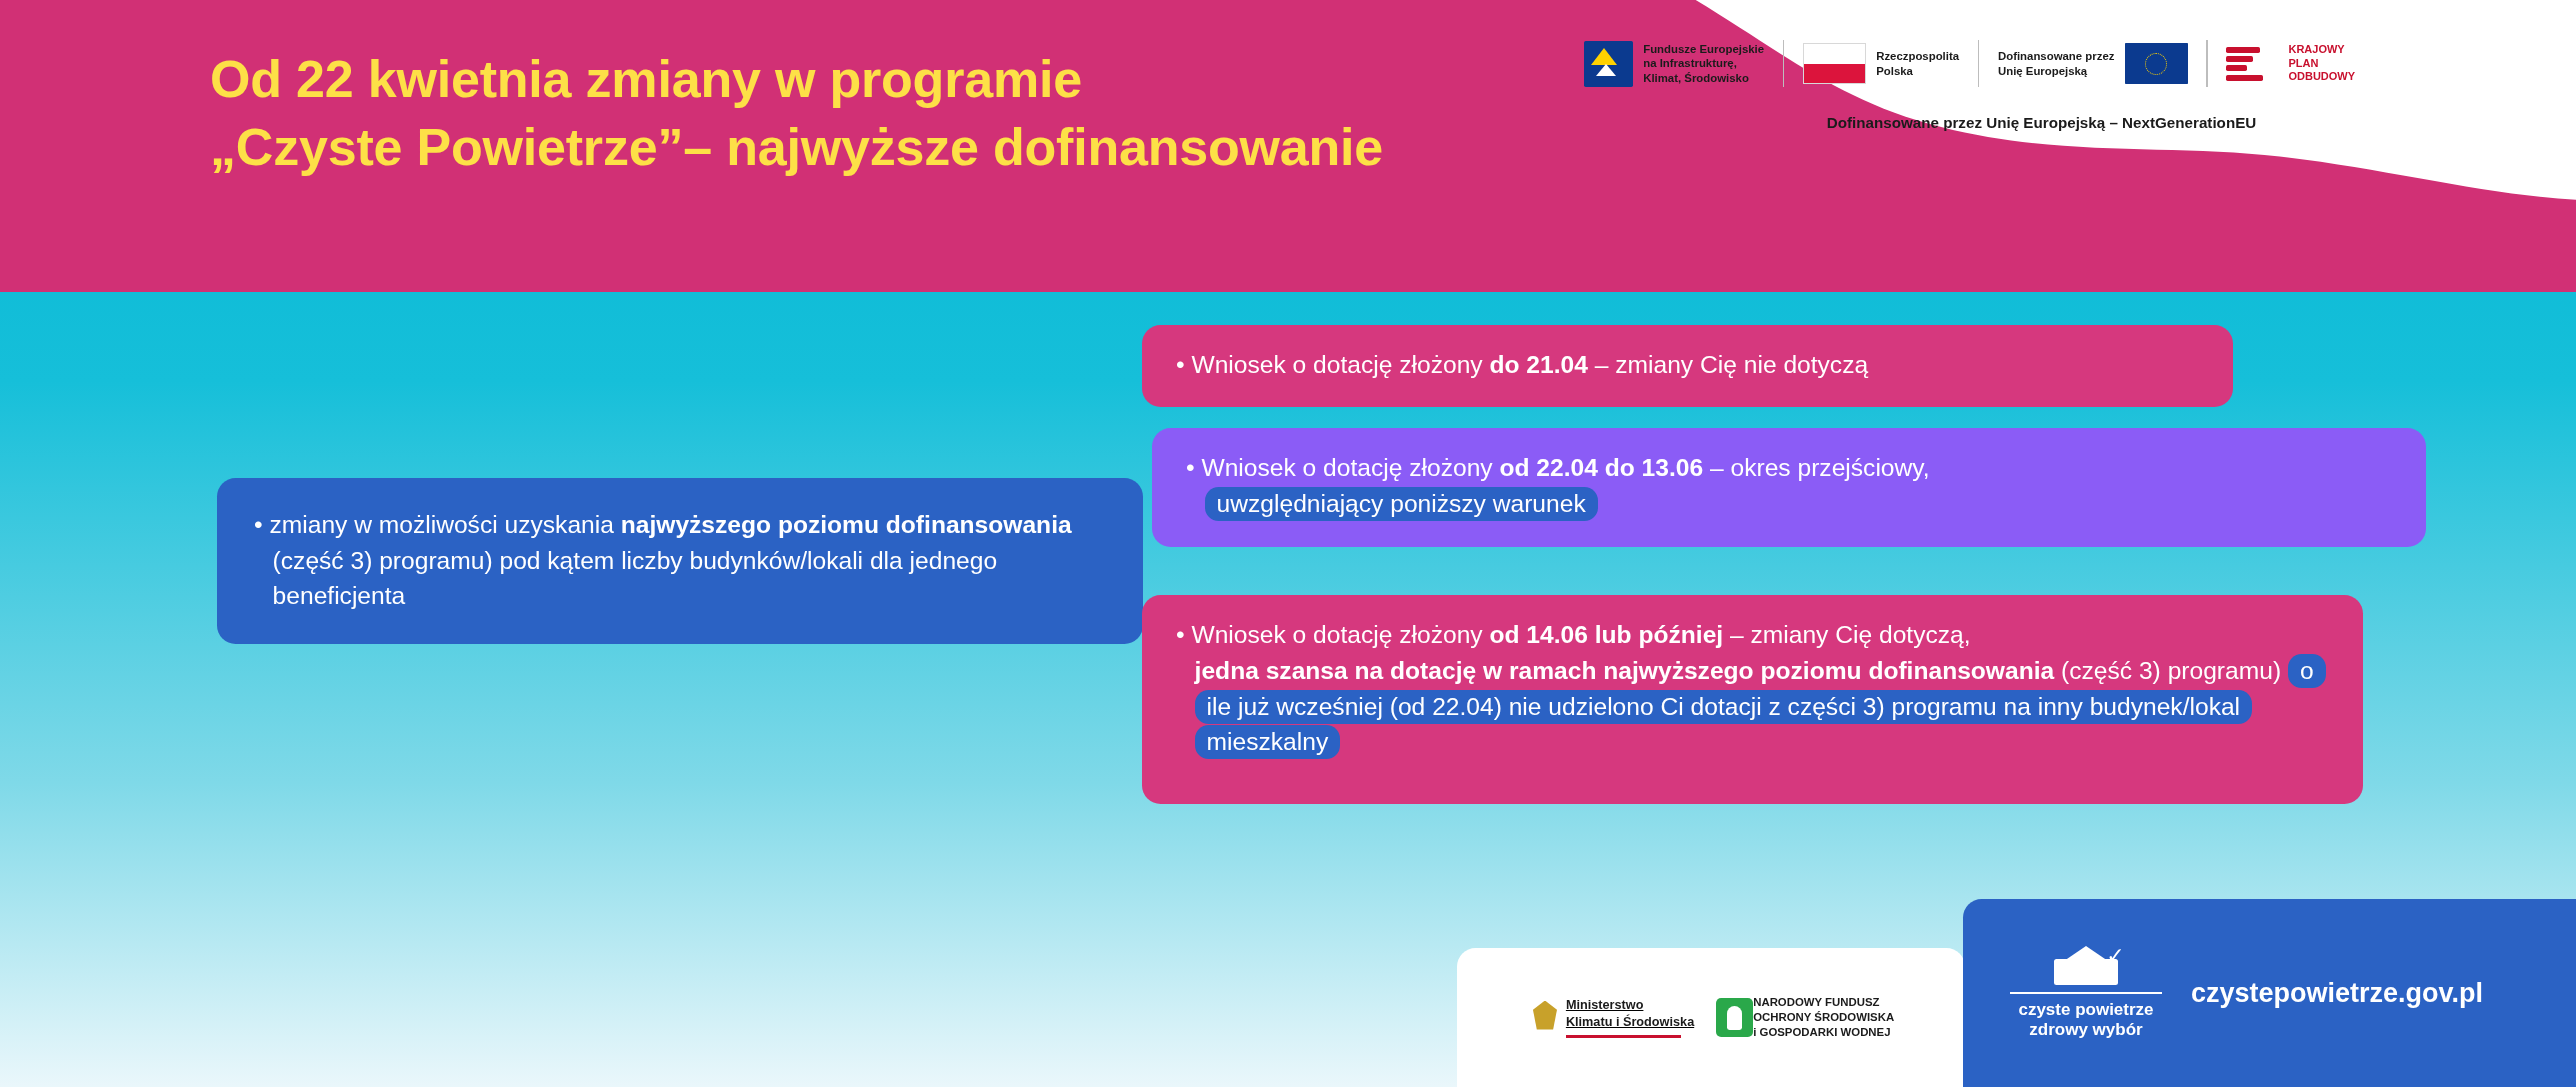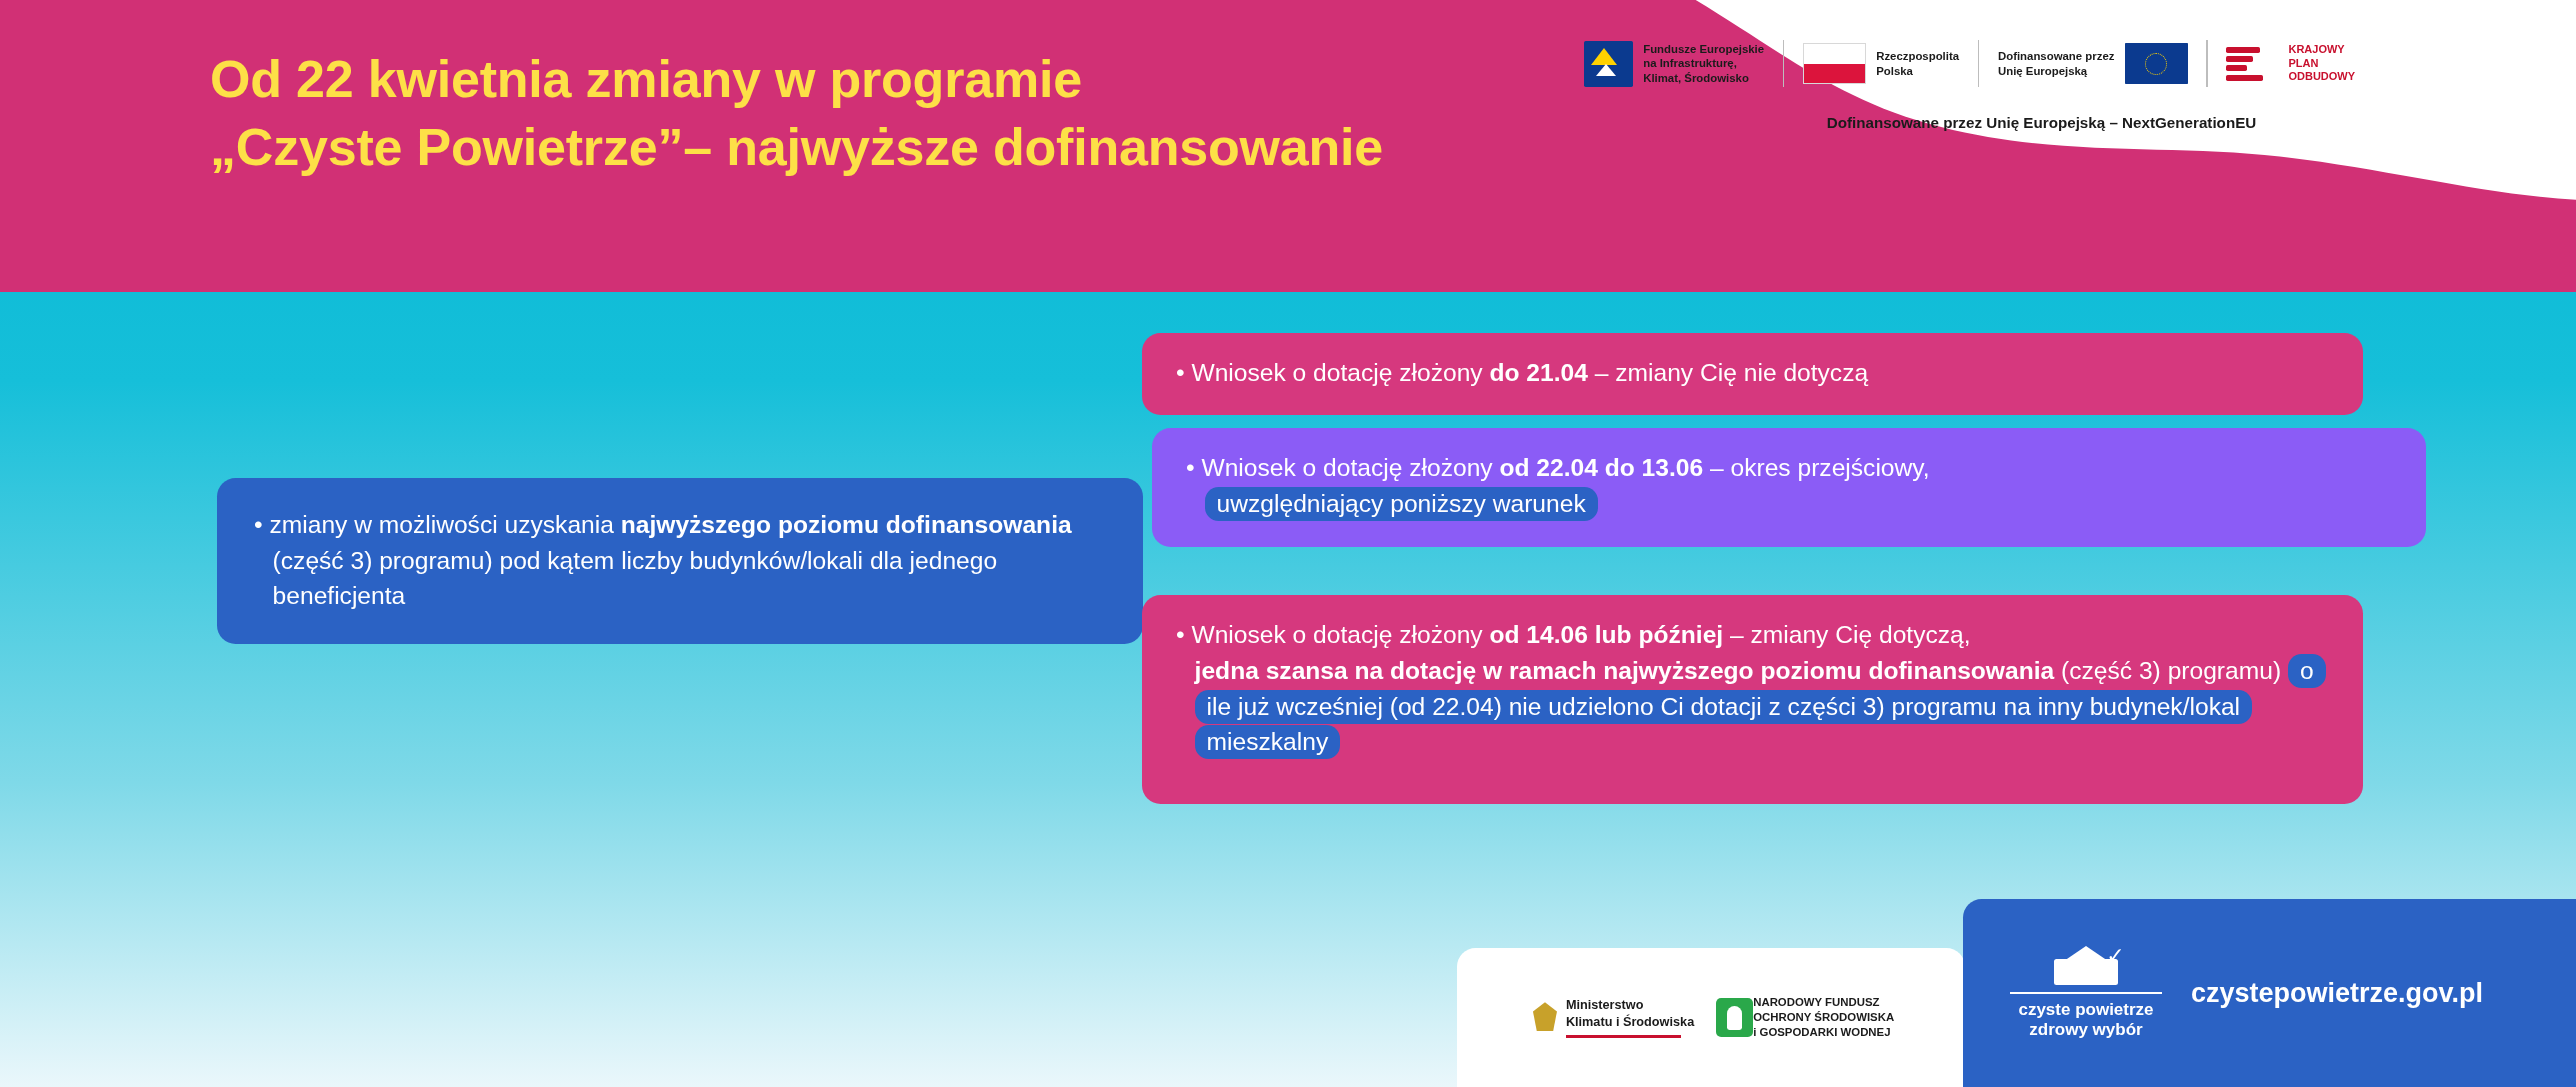--- a/index.html
+++ b/index.html
@@ -165,22 +165,22 @@
   .card-blue {
     background: #2b62c4;
     left: 217px;
     top: 478px;
     width: 926px;
     padding: 29px 37px 30.5px 37px;
   }
   .card-pink-1 {
     background: #d6387e;
     left: 1142px;
-    top: 333px;
-    width: 1221px;
+    top: 325px;
+    width: 1091px;
     padding: 22px 34px 24px 34px;
   }
   .card-pink-2 {
     background: #8b5cf6;
     left: 1142px;
     top: 428px;
     width: 1274px;
     padding: 22px 34px 25.4px 34px;
     margin-left: 10px;
   }
@@ -213,21 +213,21 @@
     top: 948px;
     width: 508px;
     height: 139px;
     background: #ffffff;
     border-radius: 18.6px 18.6px 0 0;
     display: flex;
     align-items: center;
     justify-content: center;
     gap: 22px;
   }
-  .min-logo { display: flex; align-items: flex-end; gap: 4px; }
+  .min-logo { display: flex; align-items: flex-start; gap: 4px; text-decoration: underline; }
   .eagle {
     width: 34px; height: 39px;
     position: relative;
   }
   .eagle::before {
     content: "";
     position: absolute;
     left: 5.1px; top: 3.4px;
     width: 24px; height: 29px;
     background: #c8a12a;

